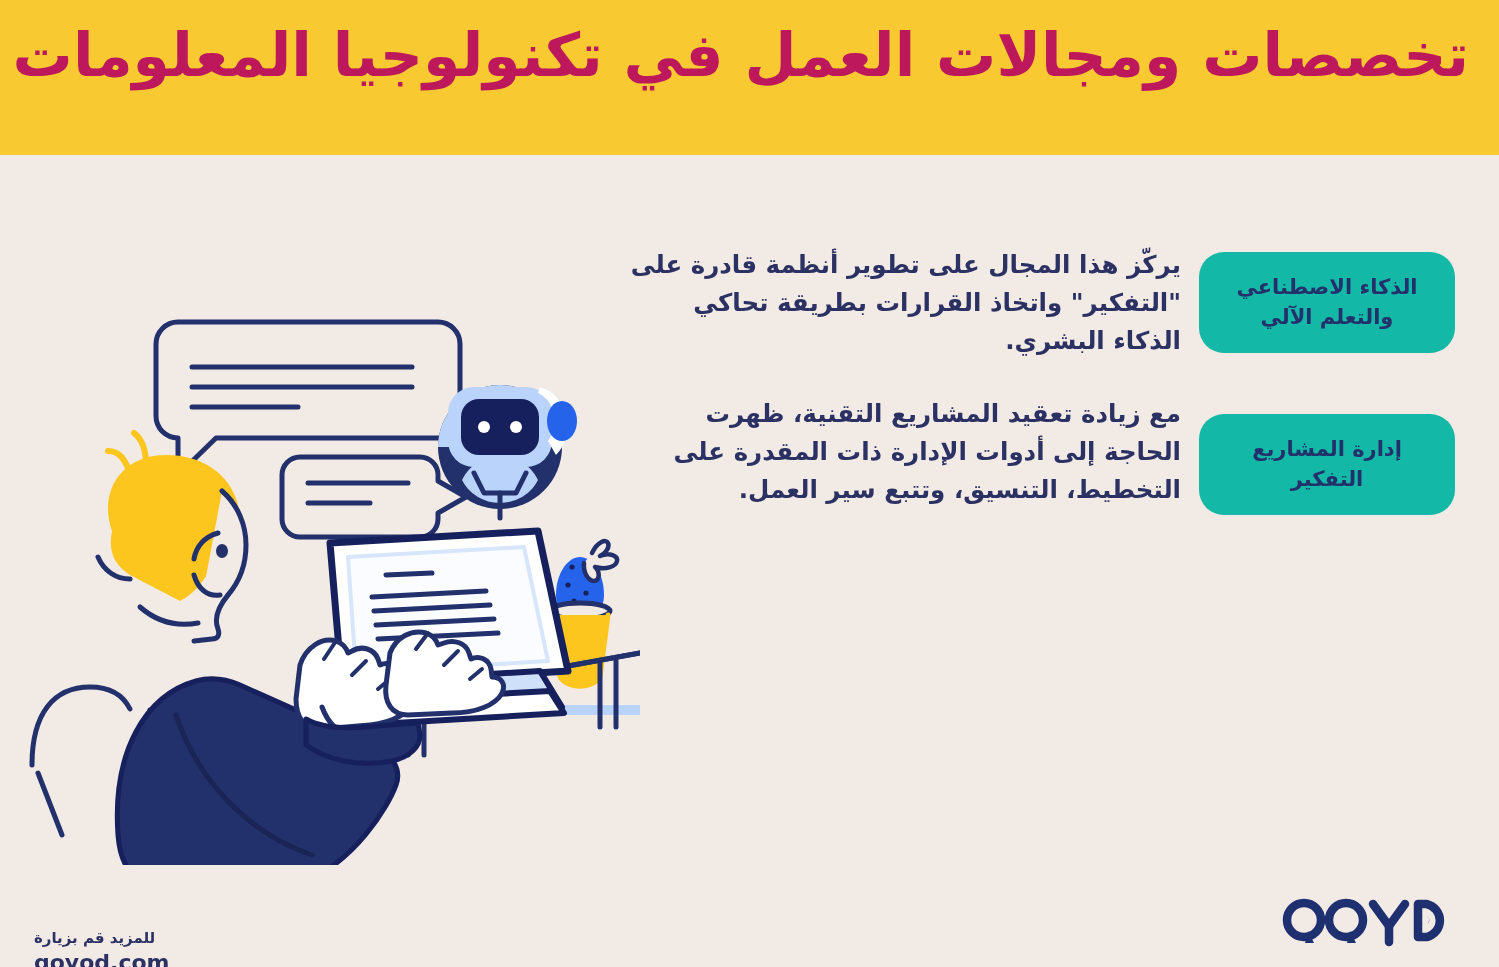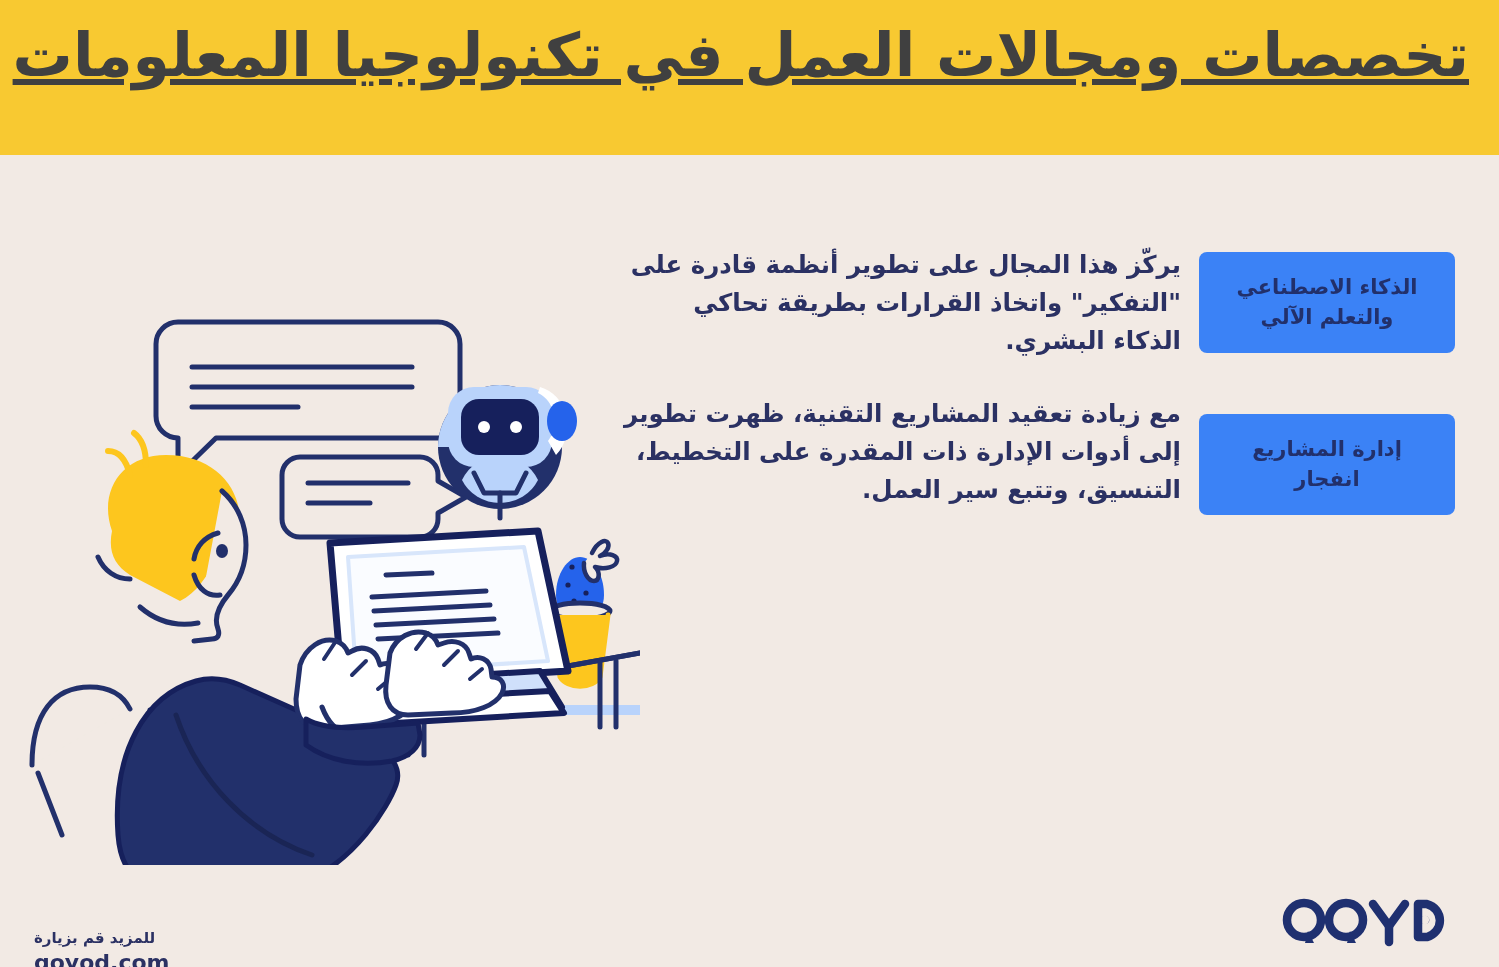--- a/index.html
+++ b/index.html
@@ -26,40 +26,39 @@
     height: 155px;
     background: #f8c931;
   }
   .header-title {
     position: absolute;
     right: 30px;
     left: 30px;
     top: 18px;
     text-align: center;
     direction: rtl;
-    color: #404040;
+    color: #be185d;
     font-size: 60px;
     font-weight: 700;
     line-height: 1.25;
     letter-spacing: -0.5px;
     white-space: nowrap;
-    text-decoration: underline;
   }
 
   
   .badges {
     position: absolute;
     right: 44px;
     top: 252px;
     width: 256px;
   }
   .badge {
     width: 256px;
-    background: #3b82f6;
-    border-radius: 8px;
+    background: #14b8a6;
+    border-radius: 25px;
     color: #22306b;
     direction: rtl;
     text-align: center;
     font-size: 21px;
     font-weight: 700;
     line-height: 1.45;
     padding: 20px 14px;
     box-sizing: border-box;
     margin-bottom: 61px;
   }
@@ -257,31 +256,31 @@
         <g>
           <path d="M306 470 c22 16 54 22 86 16 c18 -4 28 -14 28 -26 l-2 -12 l-54 4
                    c-26 2 -44 0 -58 -8 z" fill="#22306b" stroke="#16205c" stroke-width="5"></path>
         </g>
       </g>
     </svg>
   </div>
 
   <div class="paragraphs">
     <p class="para">يركّز هذا المجال على تطوير أنظمة قادرة على "التفكير" واتخاذ القرارات بطريقة تحاكي الذكاء البشري.</p>
-    <p class="para">مع زيادة تعقيد المشاريع التقنية، ظهرت تطوير إلى أدوات الإدارة ذات المقدرة على التخطيط، التنسيق، وتتبع سير العمل.</p>
+    <p class="para">مع زيادة تعقيد المشاريع التقنية، ظهرت الحاجة إلى أدوات الإدارة ذات المقدرة على التخطيط، التنسيق، وتتبع سير العمل.</p>
   </div>
 
   <div class="badges">
     <div class="badge">
       <span>الذكاء الاصطناعي</span><br>
       <span>والتعلم الآلي</span>
     </div>
     <div class="badge">
       <span>إدارة المشاريع</span><br>
-      <span>انفجار</span>
+      <span>التفكير</span>
     </div>
   </div>
 
   <div class="footer-note">
     <span class="visit">للمزيد قم بزيارة</span>
     <span class="site">qoyod.com</span>
   </div>
 
   <div class="brand-logo">
     <svg width="175" height="52" viewBox="0 0 175 52" xmlns="http://www.w3.org/2000/svg">

